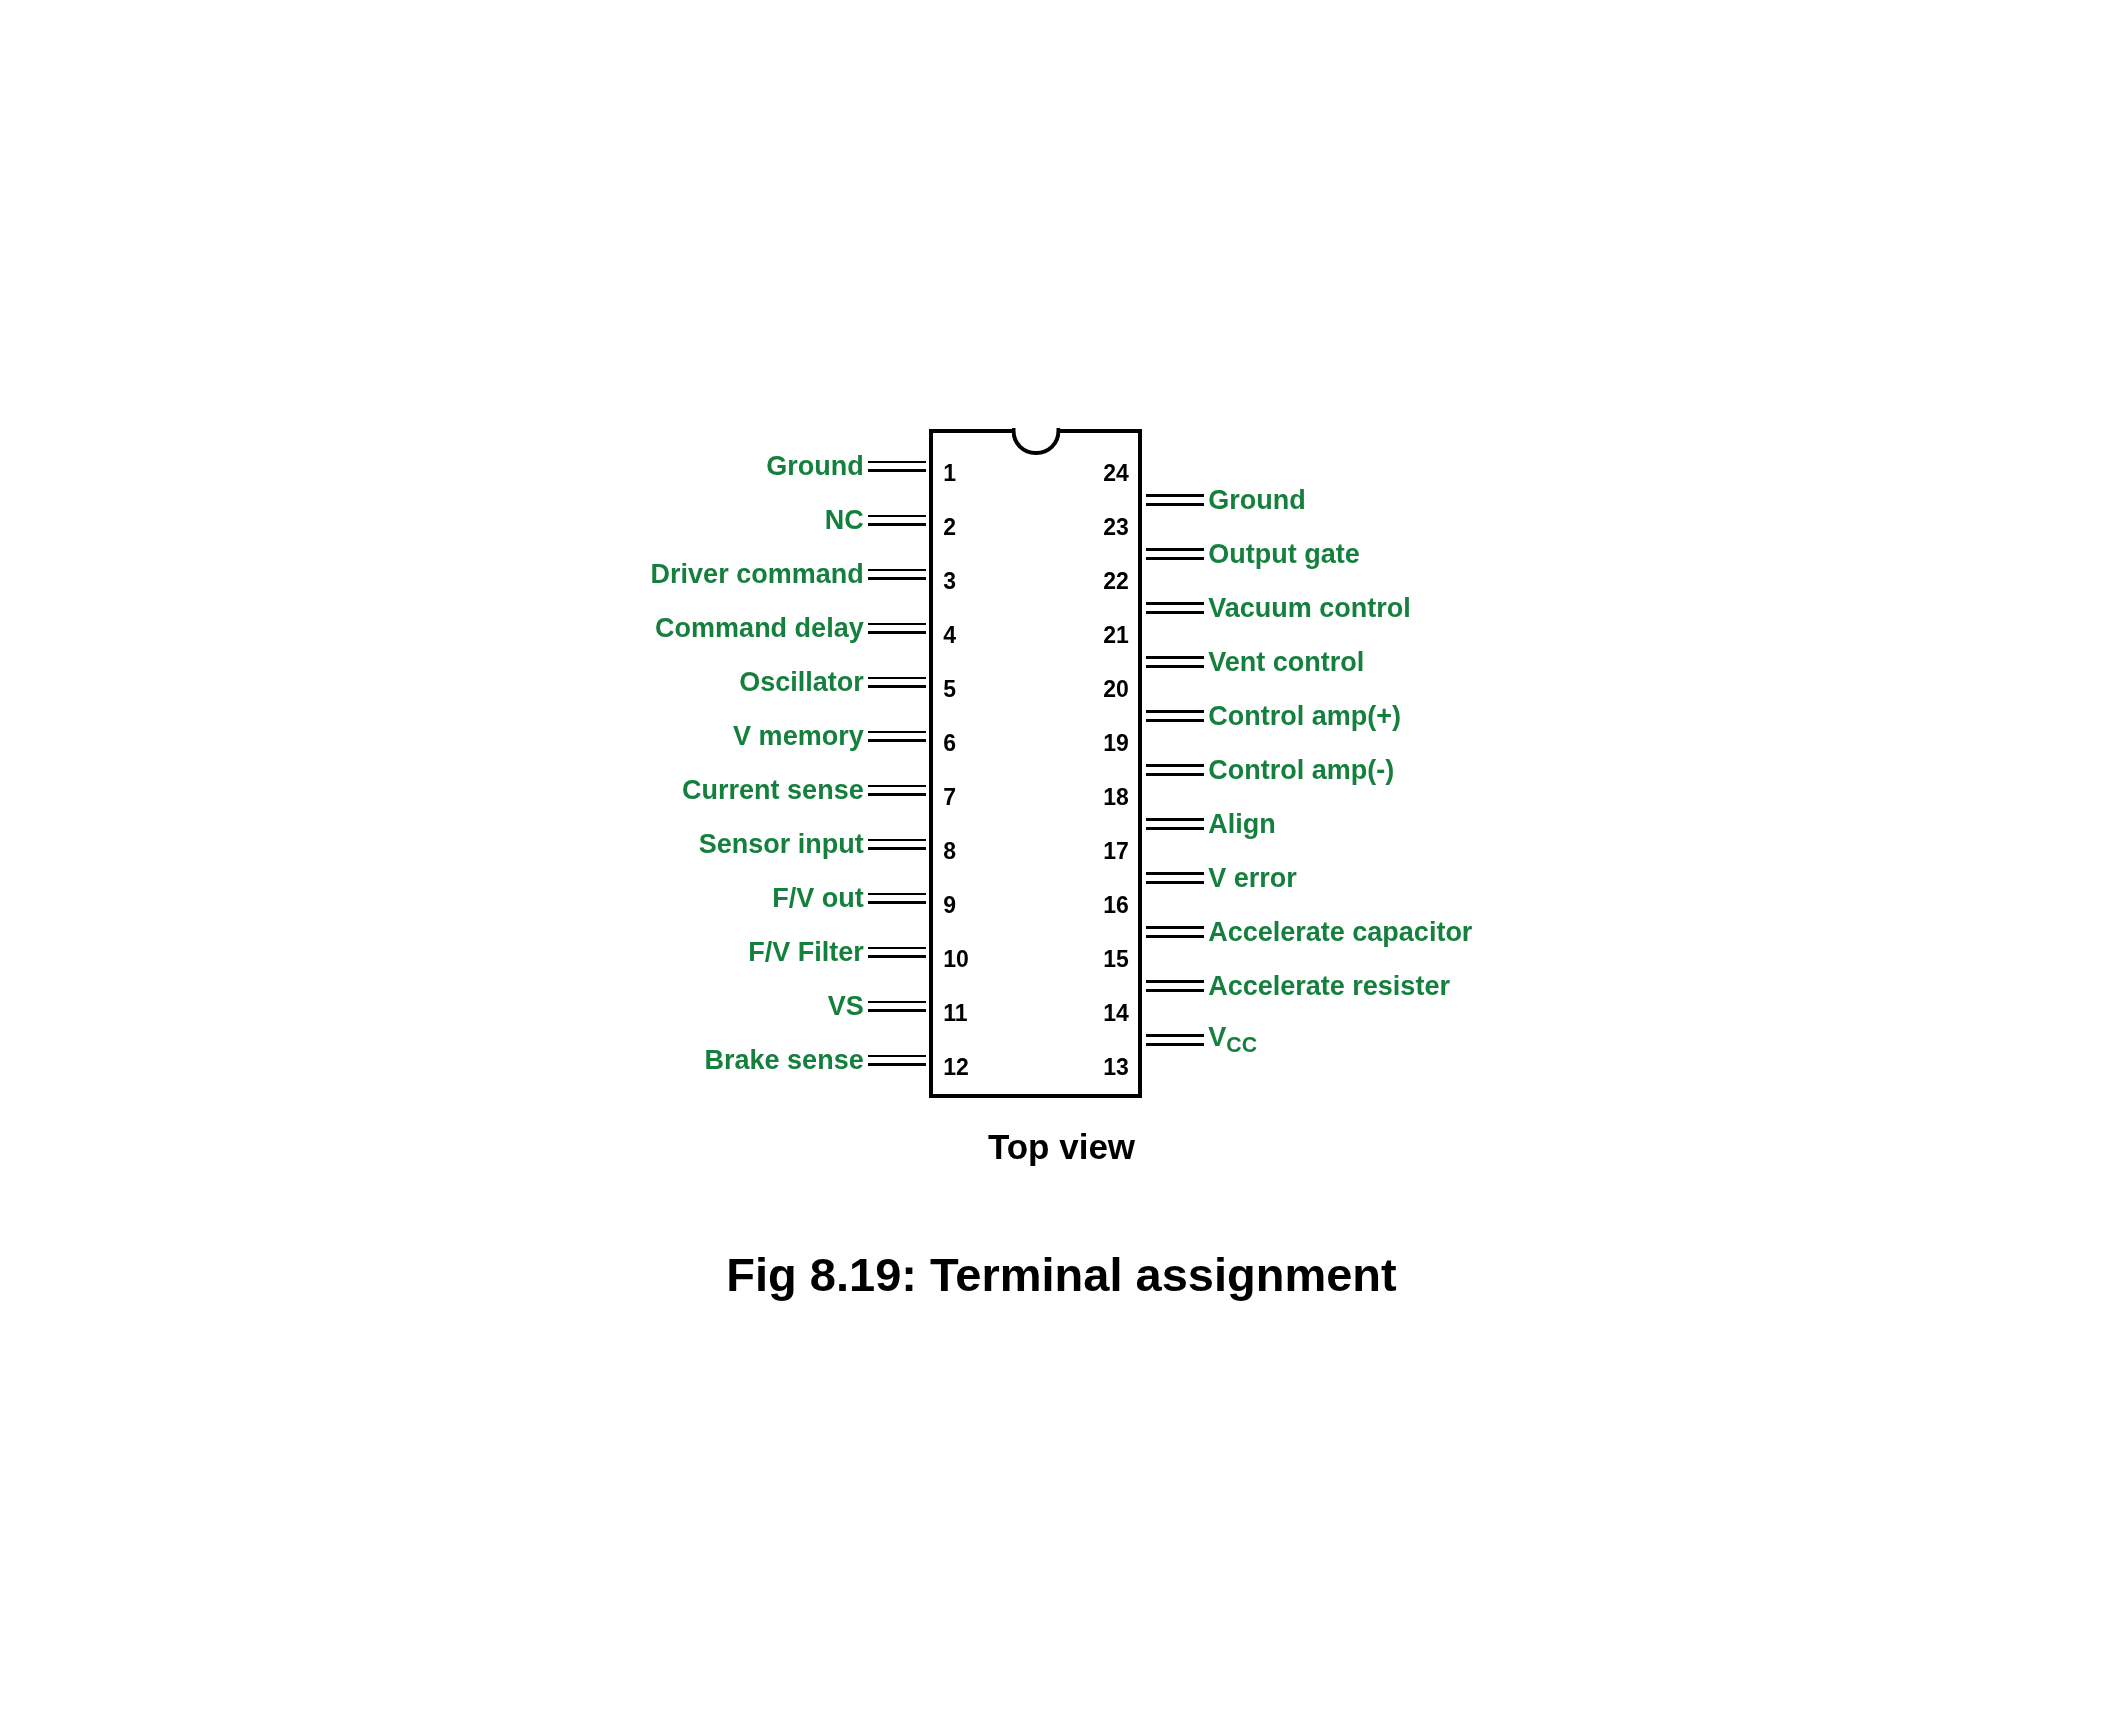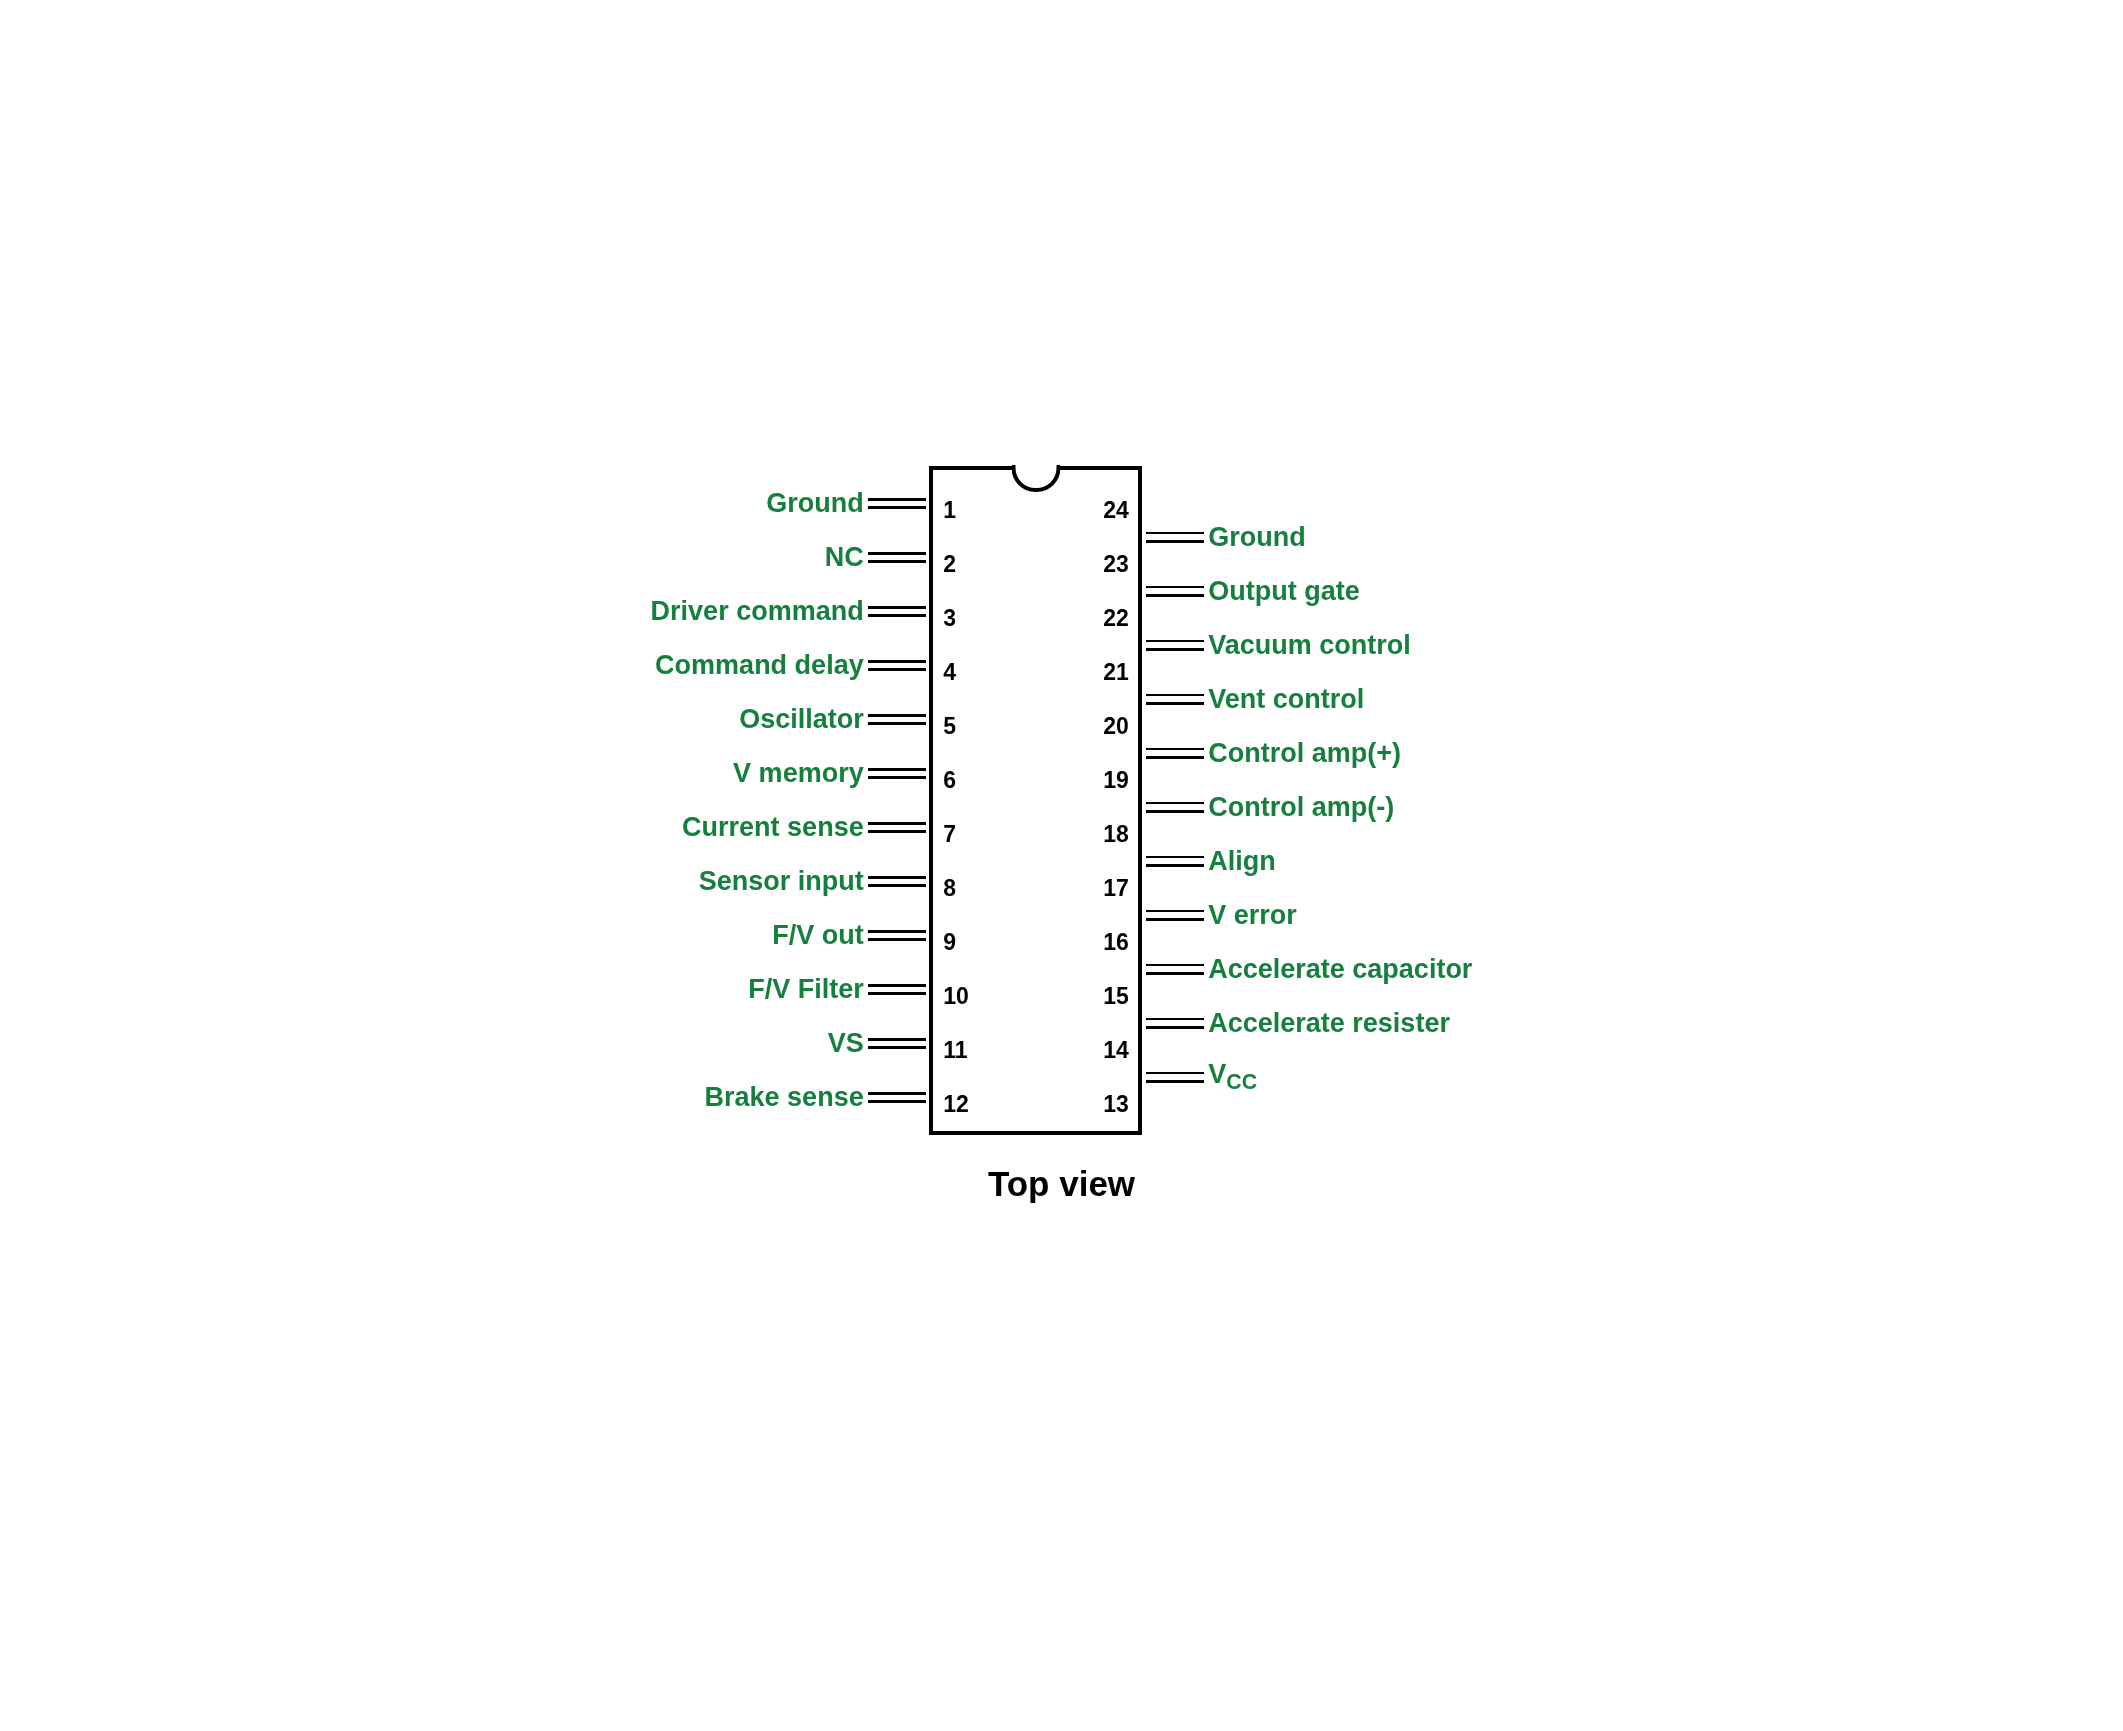--- a/index.html
+++ b/index.html
@@ -397,15 +397,16 @@
             <span></span>
           </div>
         <span class="pin-label">V<sub class="vcc-sub">CC</sub></span>
       </div>
     </div>
 
   </div>
 
   <div class="top-view-label">Top view</div>
 
+  <div class="figure-title">Fig 8.19: Terminal assignment</div>
 
 </div>
 
 
 </body></html>

